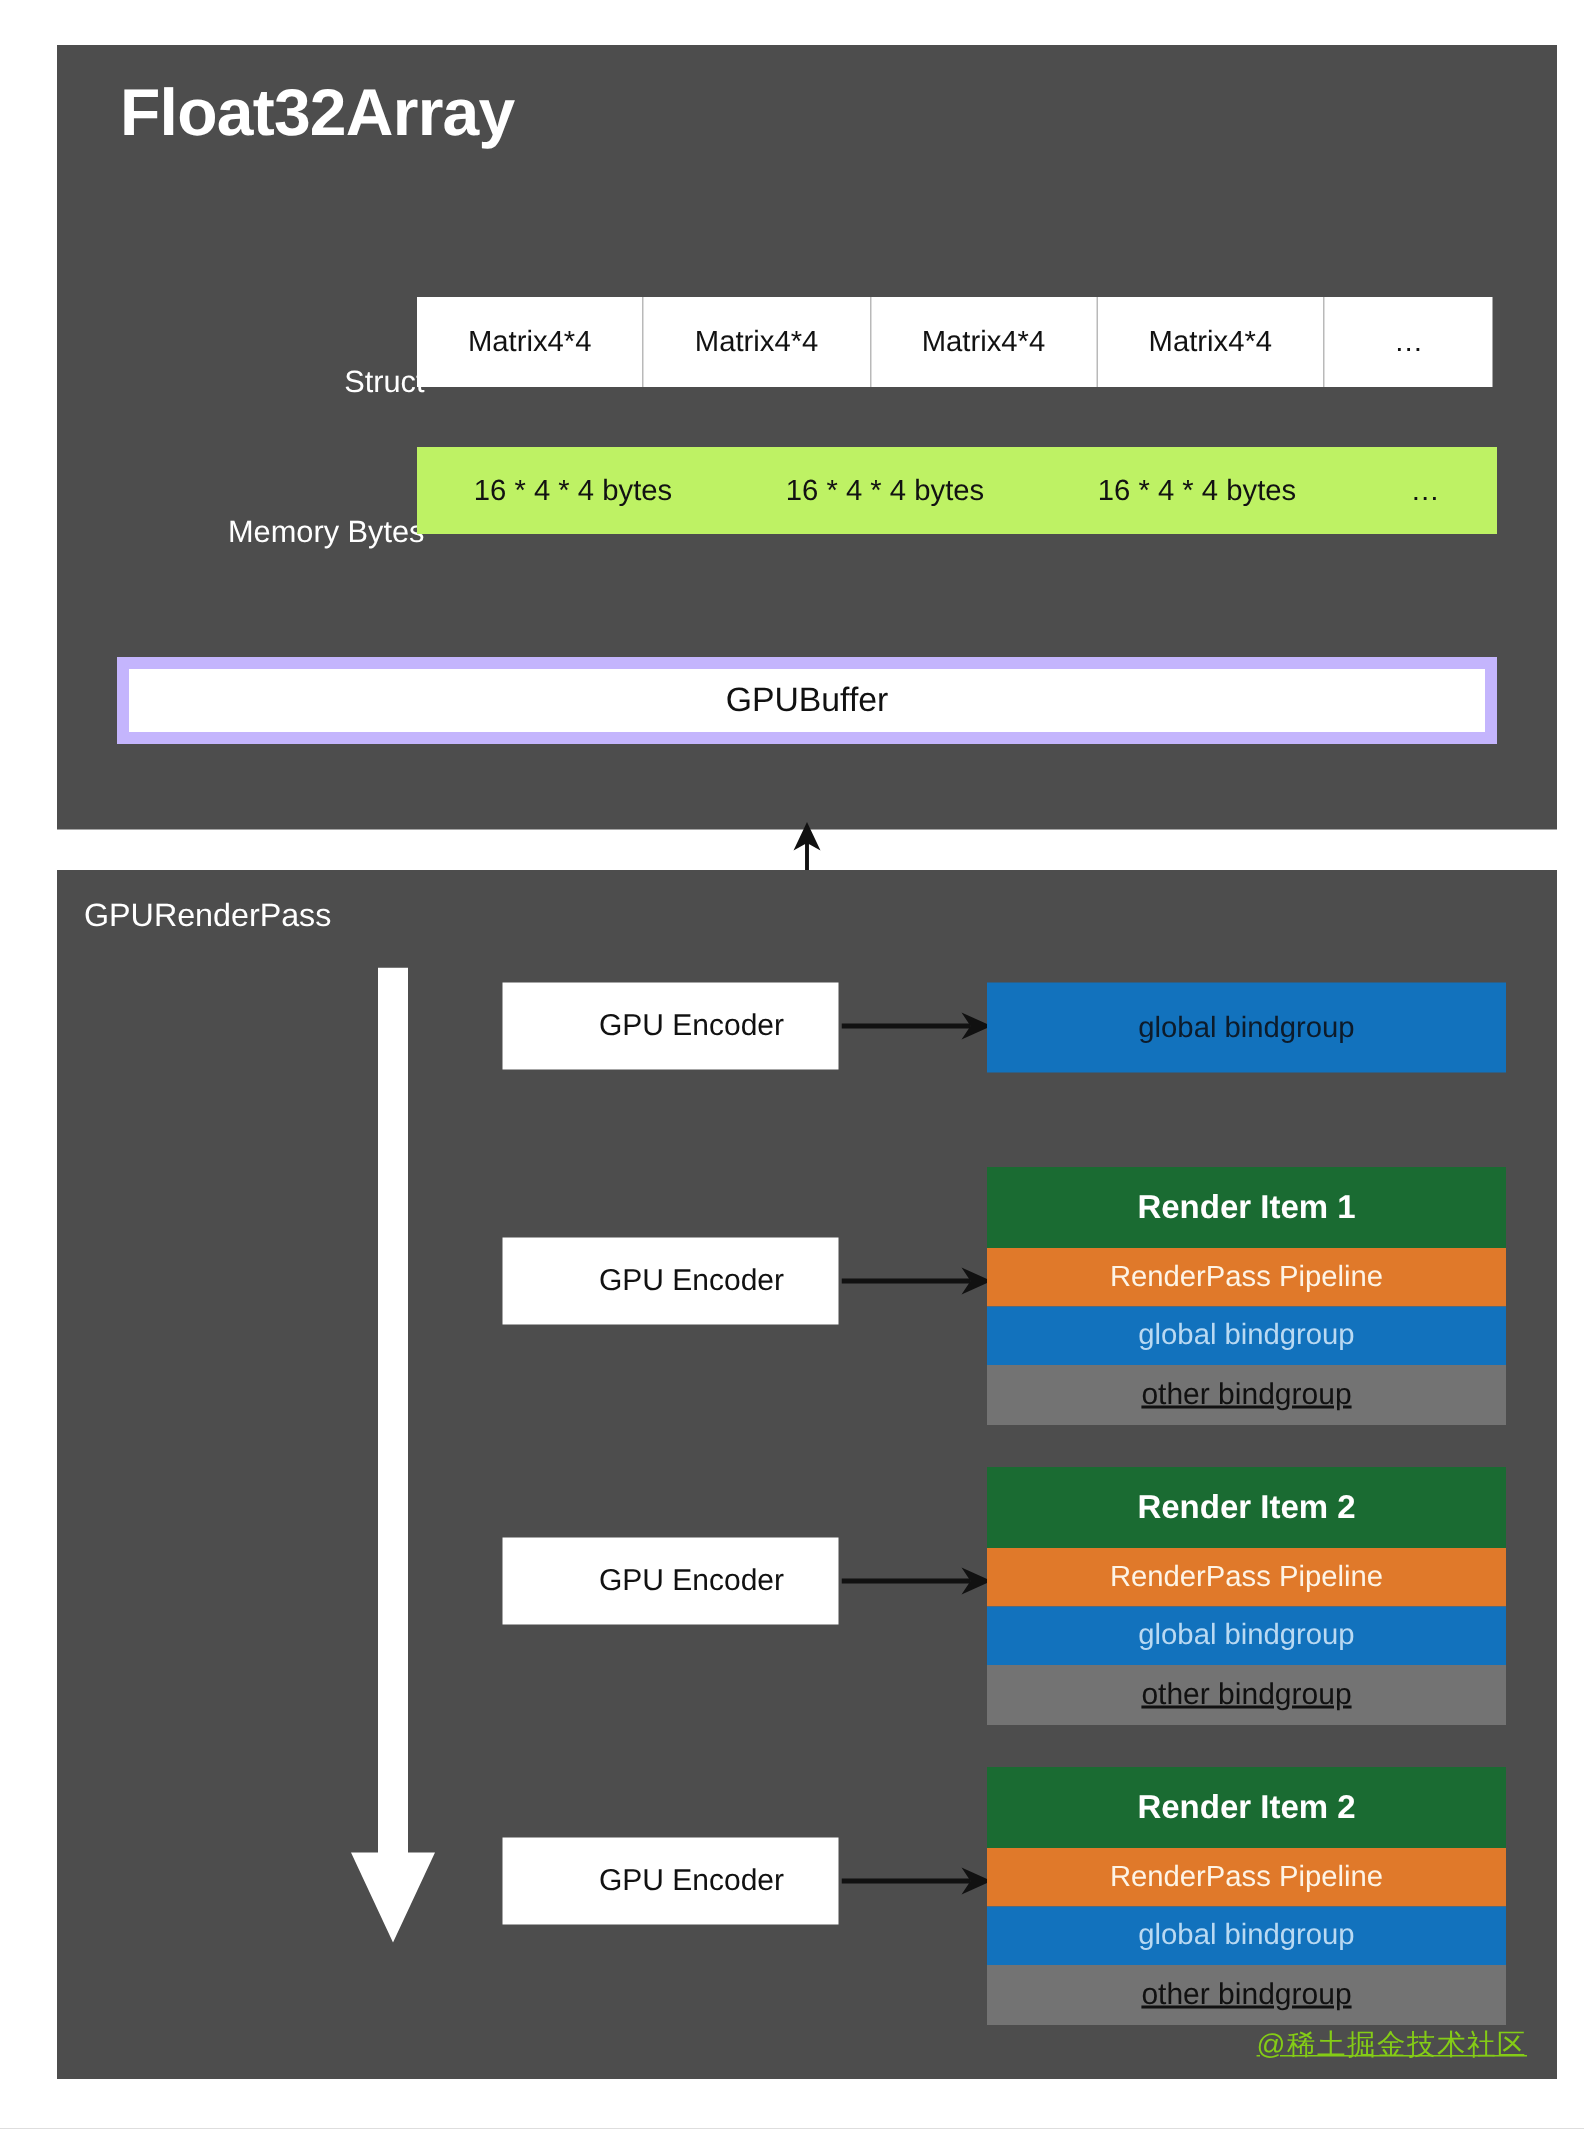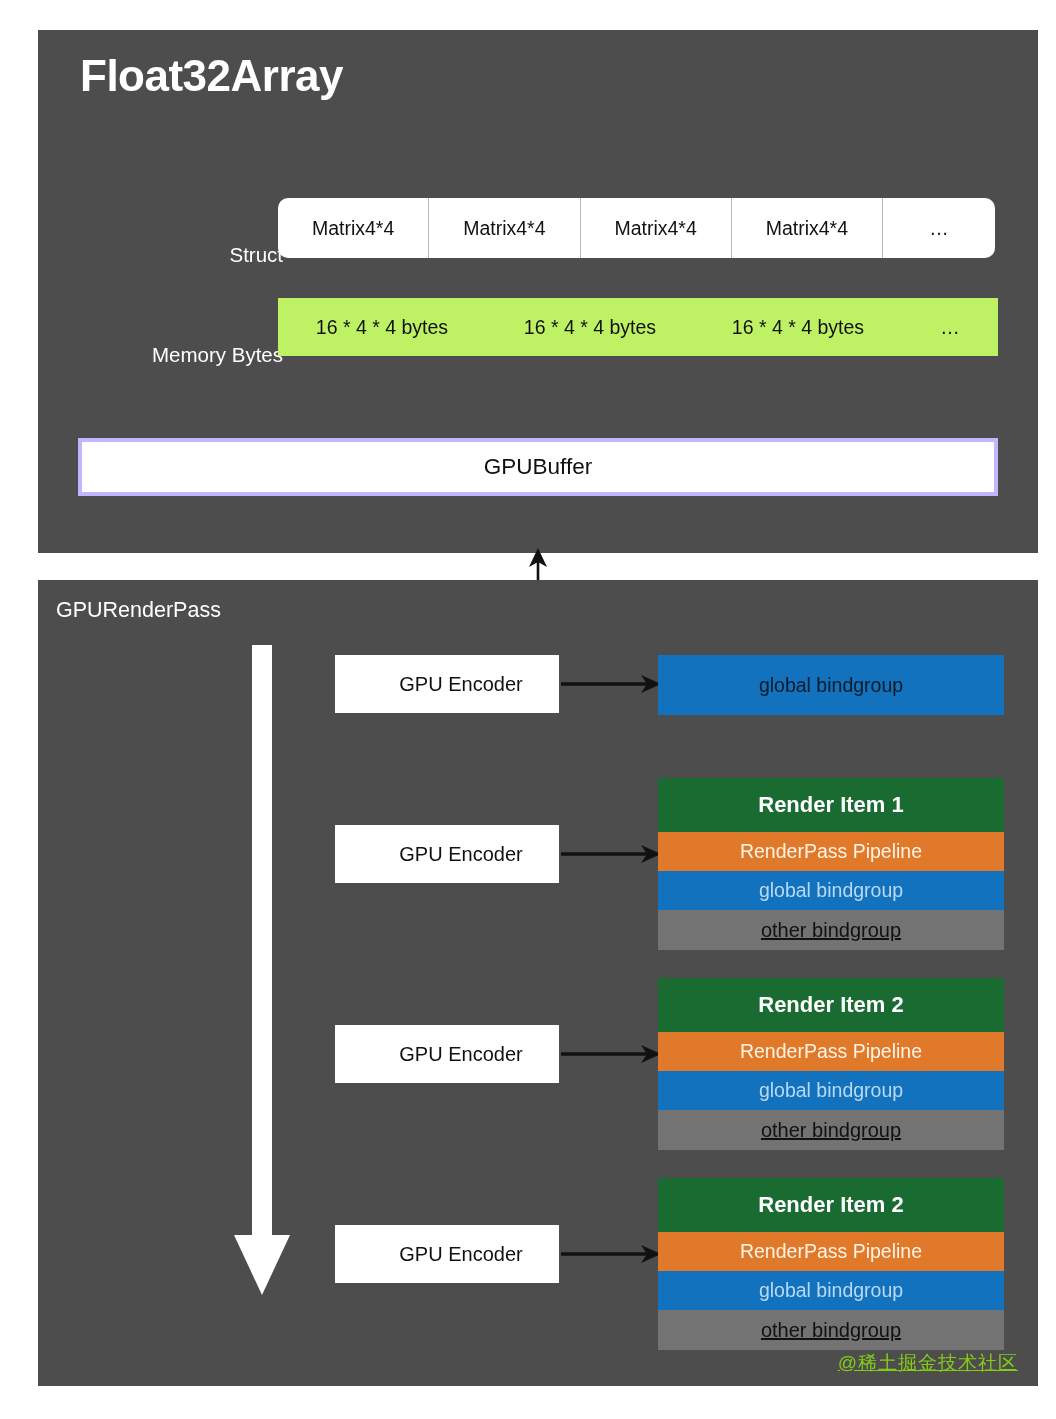--- a/index.html
+++ b/index.html
@@ -37,21 +37,20 @@
   }
   #label-struct { left: 20px; top: 213px; width: 225px; }
   #label-membytes { left: 0px; top: 313px; width: 245px; }
 
   
   #struct-row {
     position: absolute; left: 240px; top: 168px;
     width: 717px; height: 60px;
     background: #ffffff;
     display: flex;
-    border-radius: 10px;
   }
   #struct-row .cell {
     flex: 1 1 0;
     display: flex; align-items: center; justify-content: center;
     font-size: 19.5px; color: #121212;
     border-right: 1.5px solid #b9b9b9;
   }
   #struct-row .cell.narrow { flex: 0 0 112px; border-right: none; }
 
   
@@ -66,21 +65,21 @@
     text-align: center;
     font-size: 19.5px; color: #121212;
   }
   #mem-row .mcell.dots { flex: 0 0 96px; font-size: 19.5px; }
 
   
   #gpubuffer {
     position: absolute; left: 40px; top: 408px;
     width: 920px; height: 58px;
     background: #ffffff;
-    border: 4px solid #c4b5fd;
+    border: 8px solid #c4b5fd;
     display: flex; align-items: center; justify-content: center;
     font-size: 22.5px; color: #111111;
   }
   #storage-label {
     position: absolute; left: 40px; top: 478px; width: 920px;
     text-align: center; font-size: 20.5px; color: #ffffff;
   }
 
   
   #buffer-connector {

